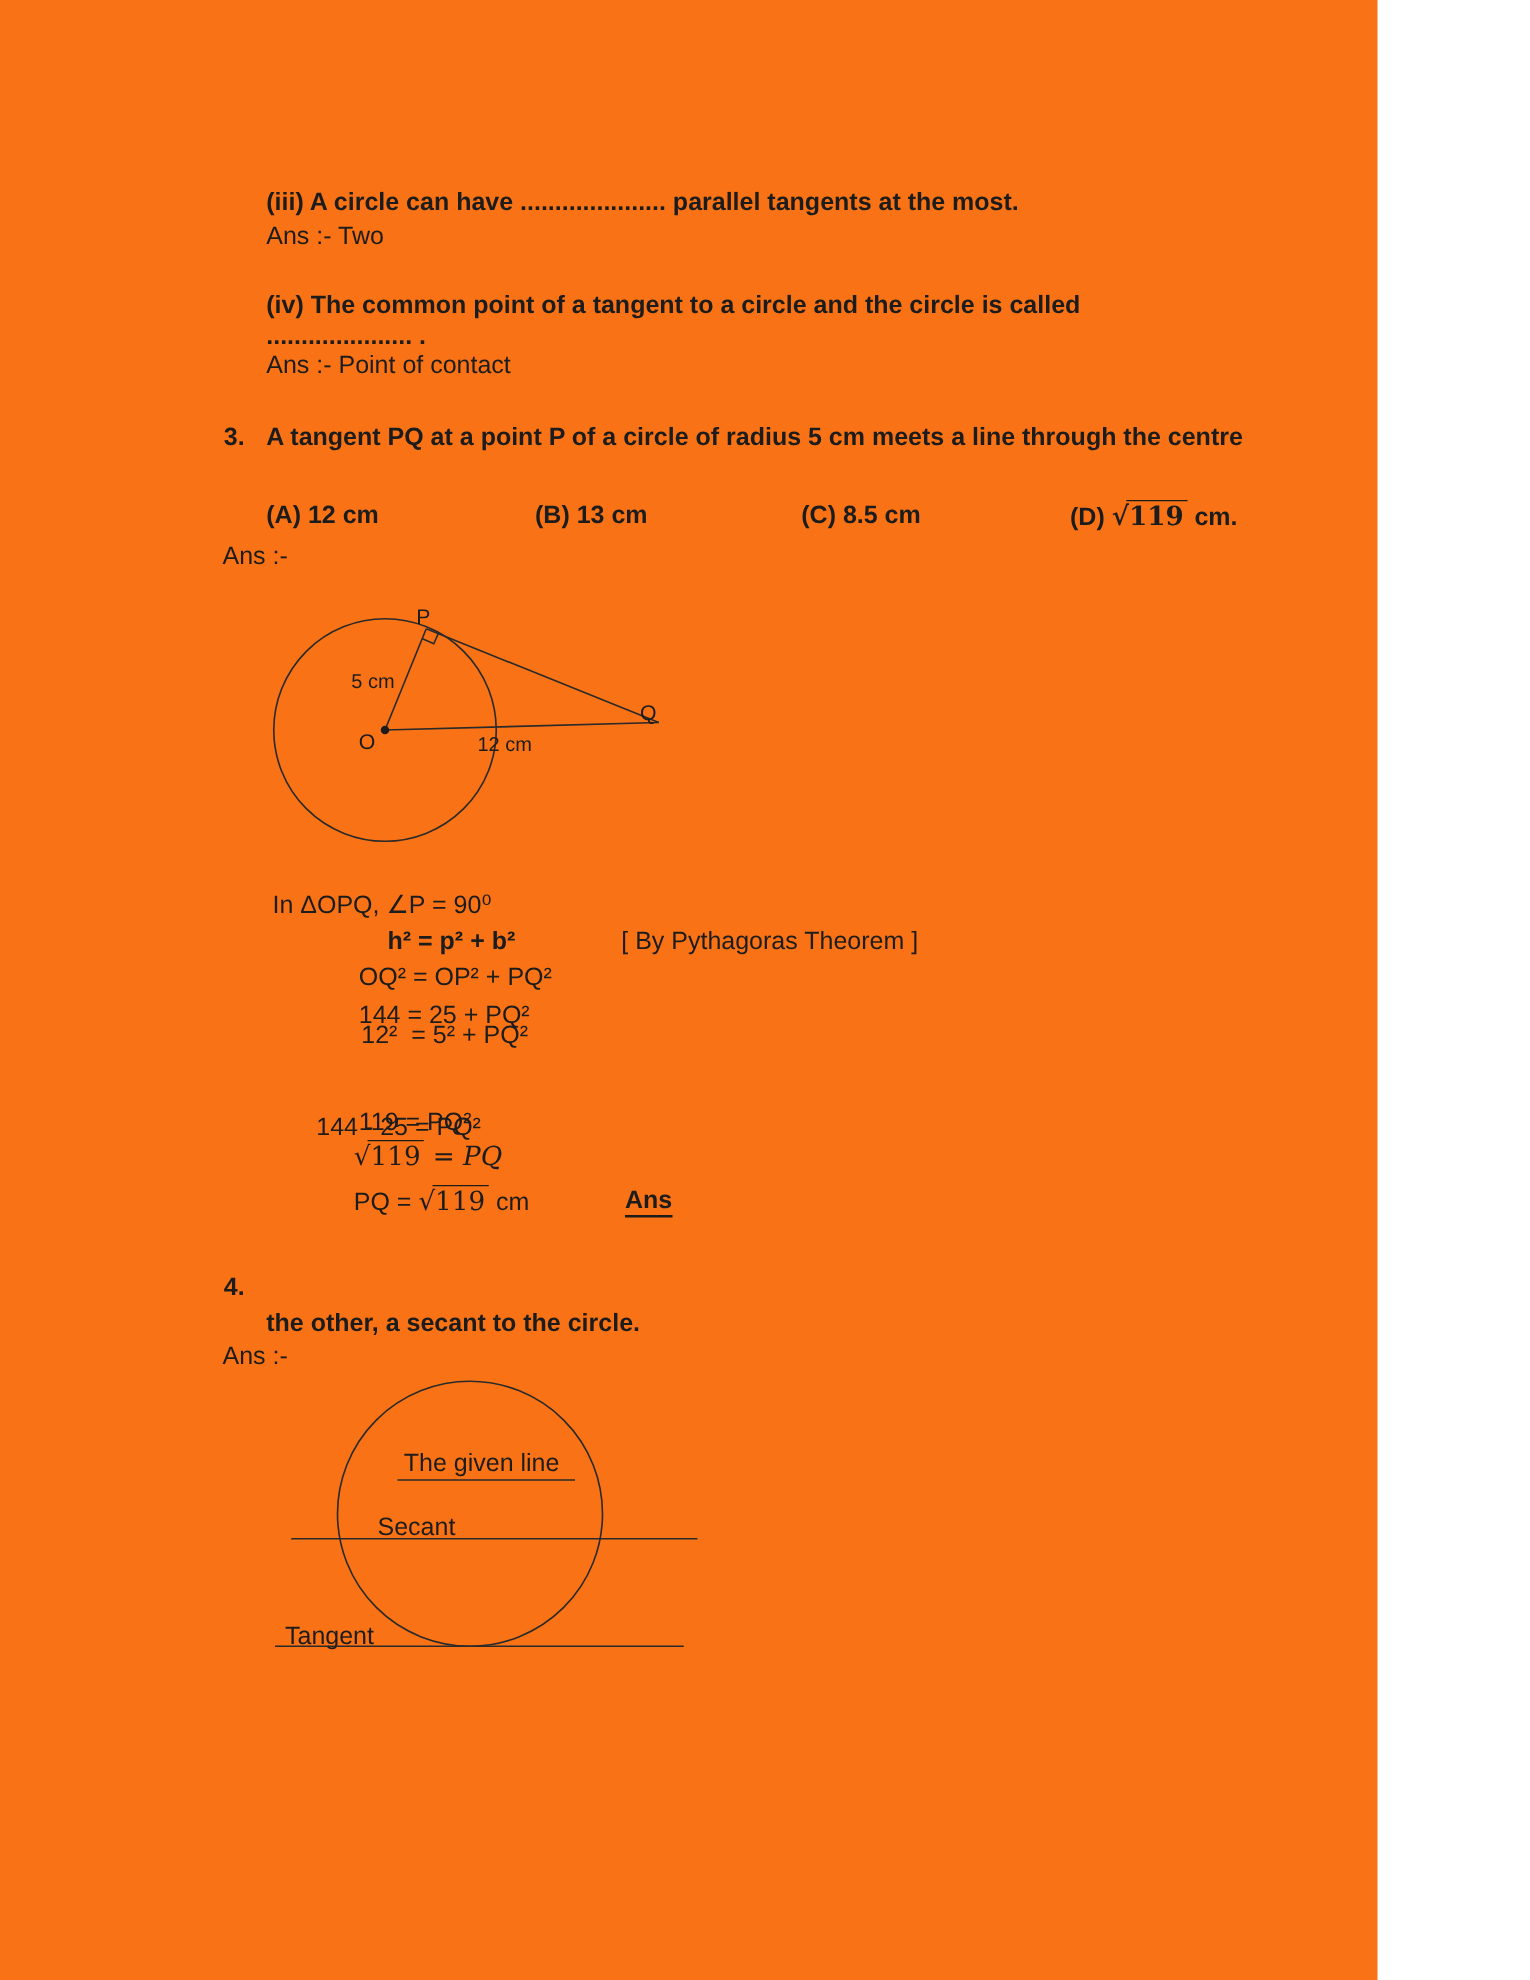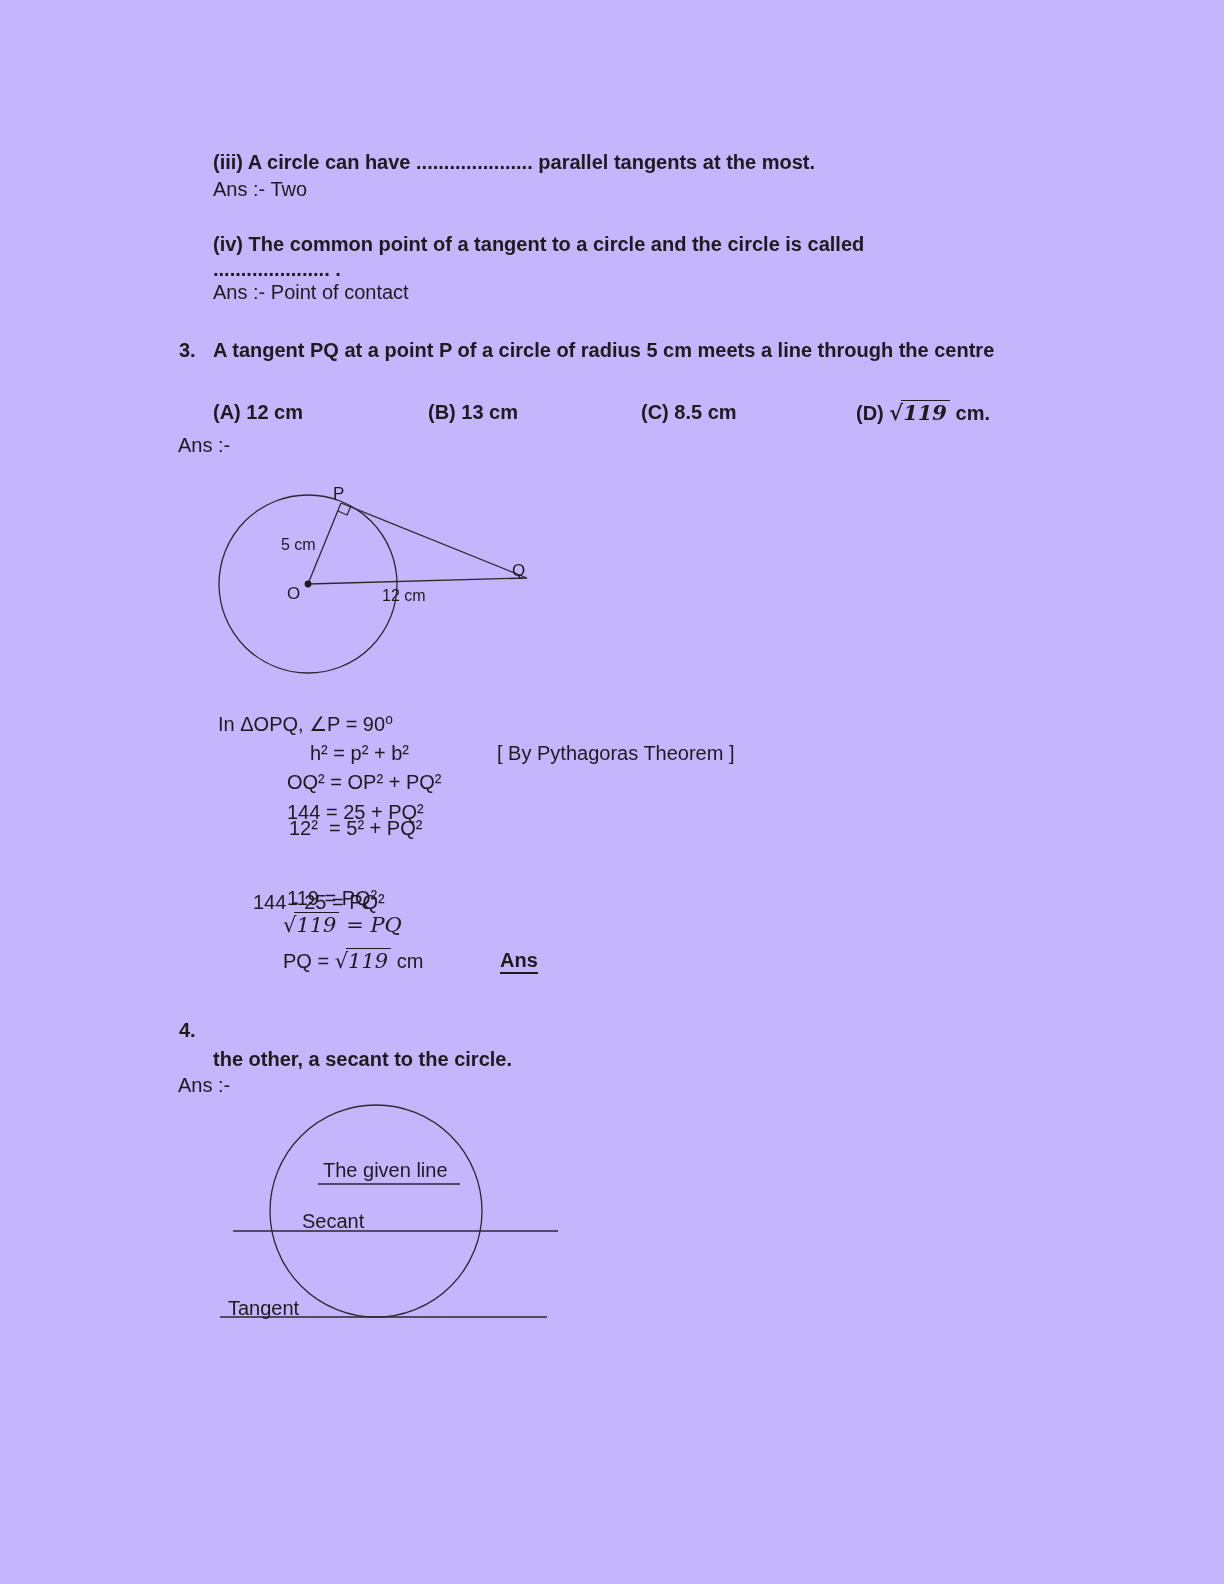--- a/index.html
+++ b/index.html
@@ -1,27 +1,27 @@
 <!DOCTYPE html>
 <html><head>
 <meta charset="utf-8">
 <style>
   * { margin:0; padding:0; box-sizing:border-box; }
   html,body { background:#ffffff; }
   .page {
     position:relative;
-    width:1224px; height:1584px;
-    background:#c4b5fd;
+    width:1102px; height:1584px;
+    background:#f97316;
     color:#1c1c1c;
     font-family:"Liberation Sans","DejaVu Sans",sans-serif;
     overflow:hidden;
   }
   .abs { position:absolute; white-space:pre; line-height:1.2; font-size:20px; }
   .b { font-weight:bold; }
-  .sqrt { font-family:"DejaVu Serif","Liberation Serif",serif; font-size:21px; white-space:nowrap;font-style:italic; }
+  .sqrt { font-family:"DejaVu Serif","Liberation Serif",serif; font-size:21px; white-space:nowrap; }
   .sqrt .rsym { display:inline-block; line-height:1; }
   .sqrt .rnum { display:inline-block; line-height:1.05; border-top:1.6px solid #1c1c1c; margin-left:-2px; padding:1px 3px 0 2px; }
   .it { font-style:italic; }
   .ansu { font-weight:bold; border-bottom:2px solid #1c1c1c; padding-bottom:1px; }
   svg { position:absolute; overflow:visible; }
   svg text { font-family:"Liberation Sans","DejaVu Sans",sans-serif; fill:#1c1c1c; }
   svg .stroke { fill:none; stroke:#2a2a2a; stroke-width:1.3; }
 </style>
 </head>
 <body>
@@ -53,21 +53,21 @@
     <path class="stroke" d="M 201 51 L 197 60 L 188 56" stroke-width="1.2"></path>
     <circle cx="158" cy="129" r="3.4" fill="#1c1c1c"></circle>
     <text x="183" y="44" font-size="17">P</text>
     <text x="137" y="144" font-size="17">O</text>
     <text x="362" y="121" font-size="17">Q</text>
     <text x="131" y="95" font-size="16">5 cm</text>
     <text x="232" y="146" font-size="16">12 cm</text>
   </svg>
 
   <div class="abs" style="left:218px; top:712px;text-align:right;">In ΔOPQ, ∠P = 90⁰</div>
-  <div class="abs" style="left:310px; top:741px;">h² = p² + b²</div>
+  <div class="abs" style="left:310px; top:741px;font-weight:bold;">h² = p² + b²</div>
   <div class="abs" style="left:497px; top:741px;">[ By Pythagoras Theorem ]</div>
   <div class="abs" style="left:287px; top:770px;">OQ² = OP² + PQ²</div>
   <div class="abs" style="left:289px; top:799px;margin-top:17px;">12²  = 5² + PQ²</div>
   <div class="abs" style="left:287px; top:800px;">144 = 25 + PQ²</div>
   <div class="abs" style="left:253px; top:890px;">144 - 25 = PQ²</div>
   <div class="abs" style="left:287px; top:886px;">119 = PQ²</div>
 
   <div class="abs" style="left:283px; top:912px;"><span class="sqrt"><span class="rsym">√</span><span class="rnum">119</span></span><span class="sqrt it"> = </span><span class="sqrt it">PQ</span></div>
 
   <div class="abs" style="left:283px; top:948px;"><span>PQ = </span><span class="sqrt"><span class="rsym">√</span><span class="rnum">119</span></span><span> cm</span></div>

